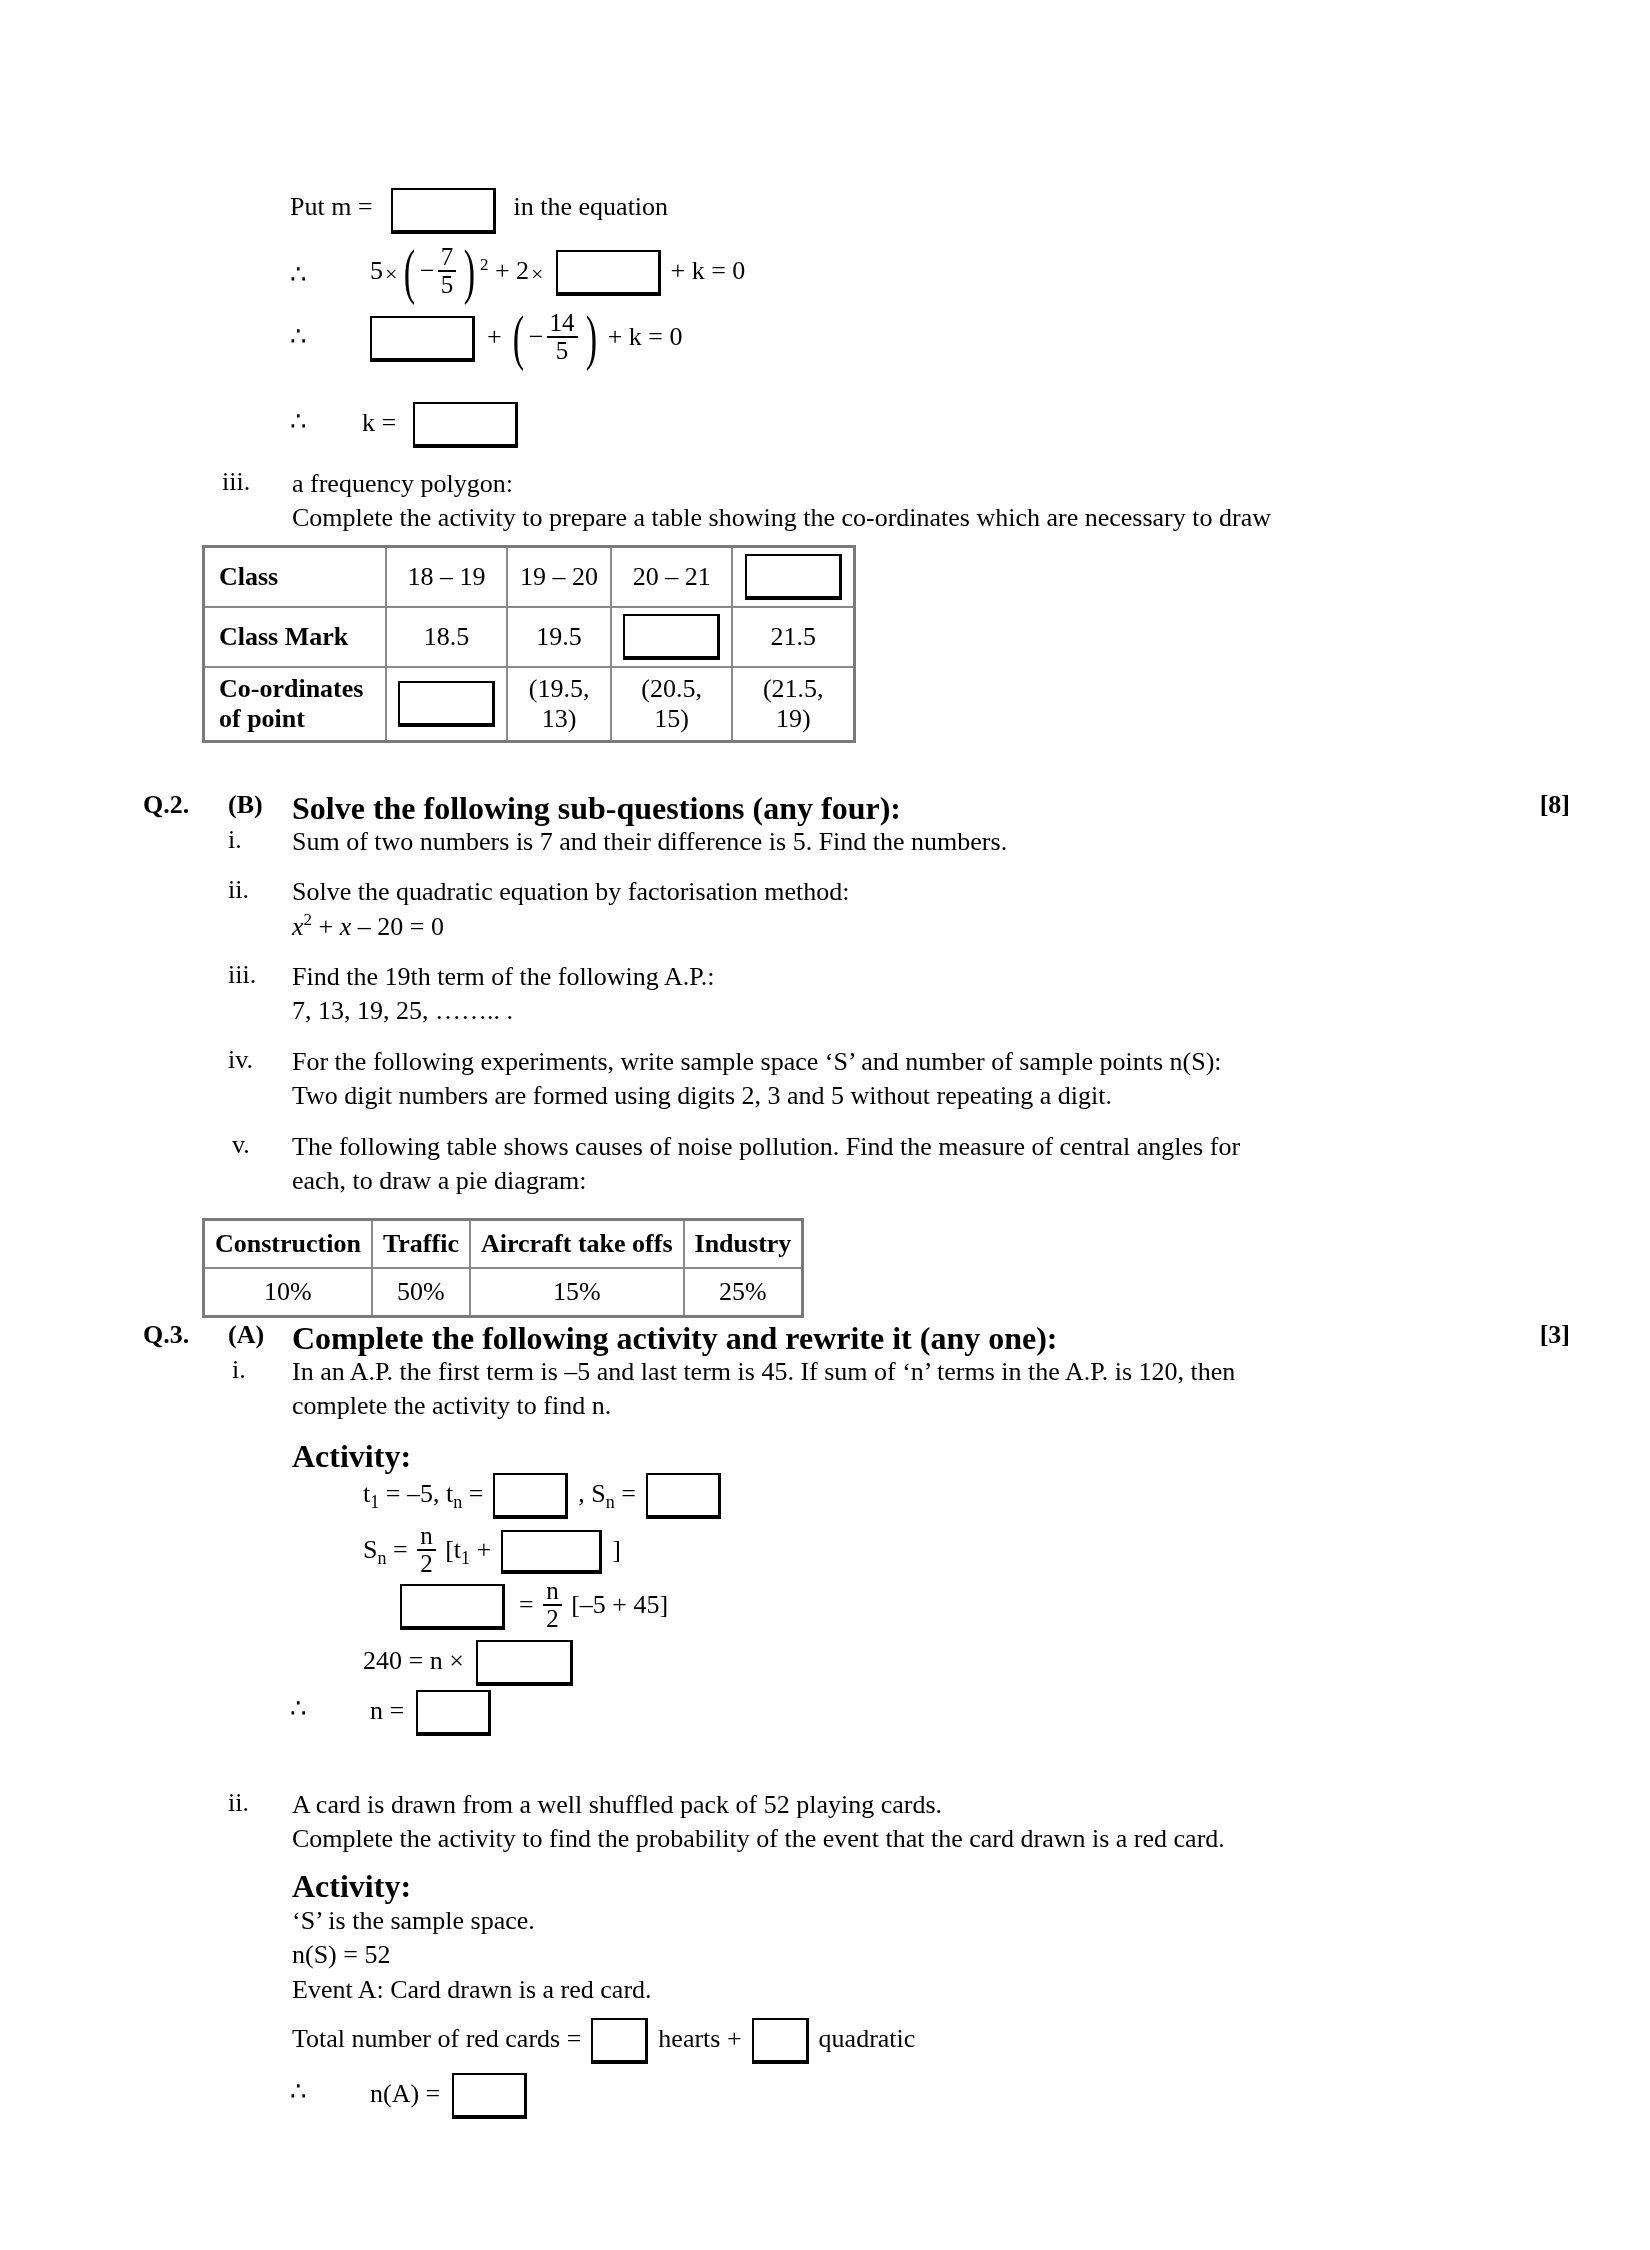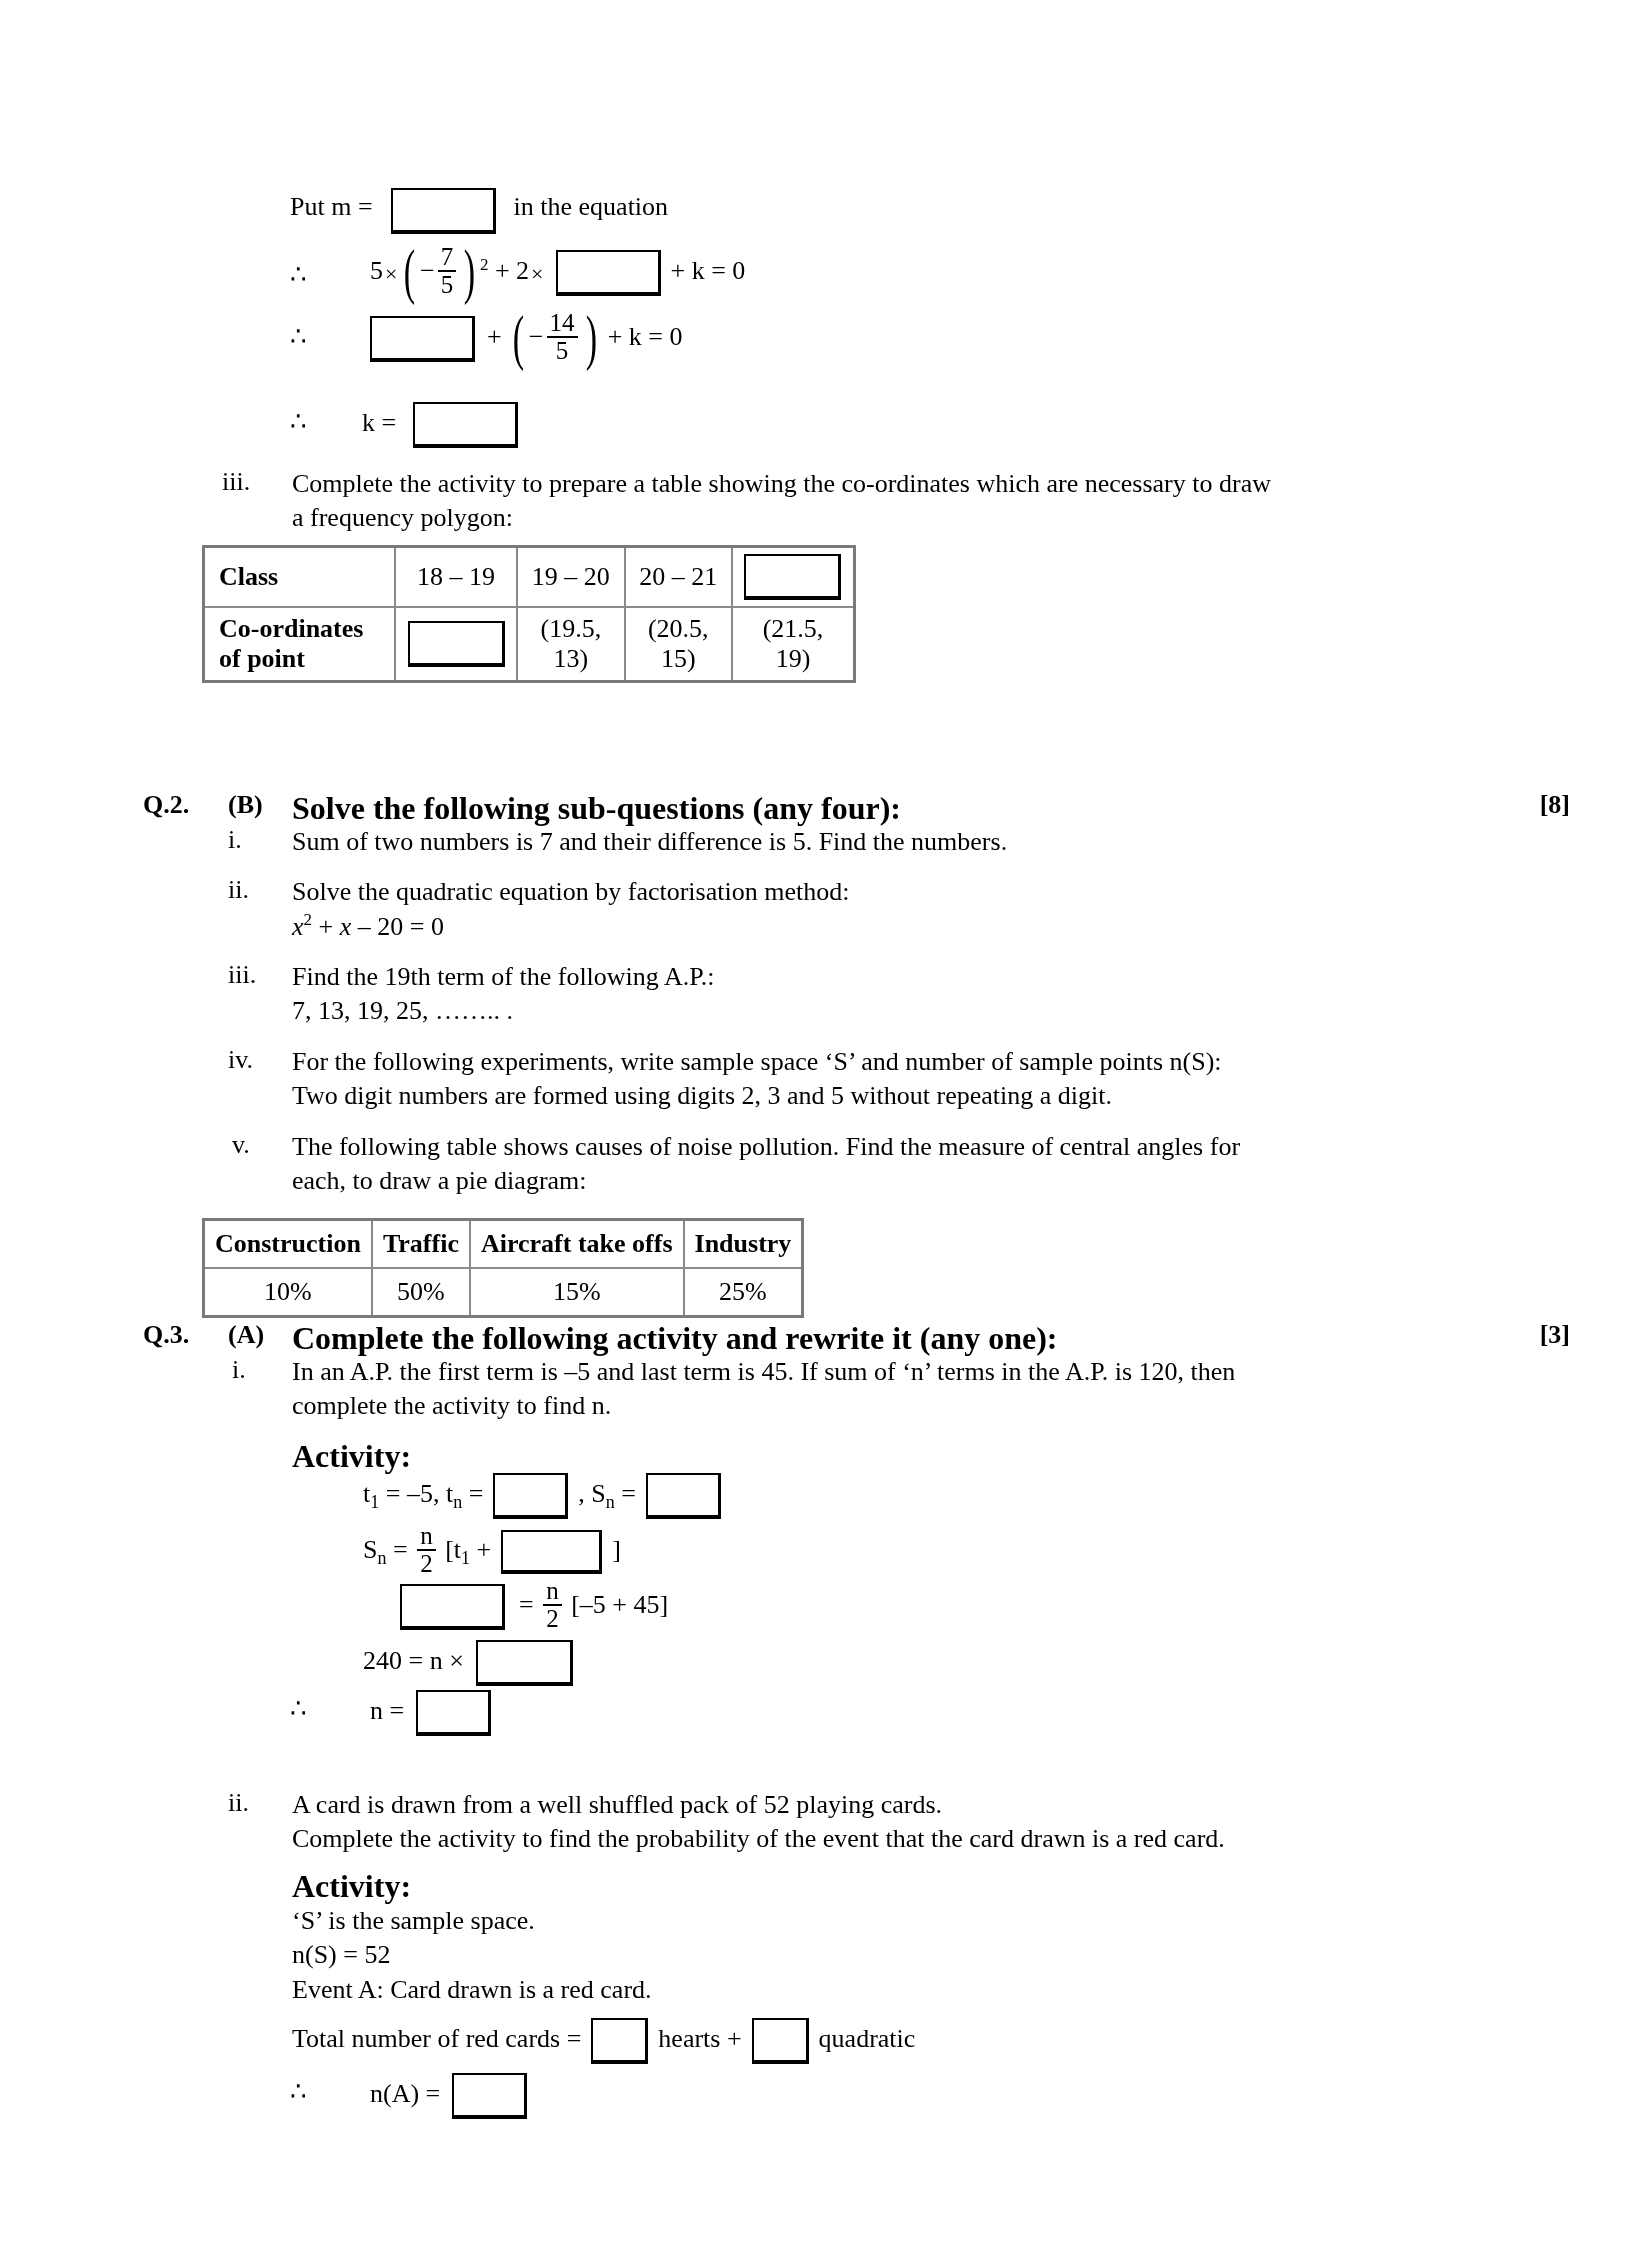--- a/index.html
+++ b/index.html
@@ -134,32 +134,39 @@
   <div class="row" style="left:290px; top:385px;">
     <span class="txt">∴</span>
   </div>
   <div class="row txt" style="left:362px; top:382px;">
     <span>k =</span>
     <span class="blank w-xxl" style="margin-left:10px;"></span>
   </div>
 
   <div class="rnum" style="left:222px; top:447px;">iii.</div>
   <div class="body" style="left:292px; top:447px; width:1100px;">
+    <div>a frequency polygon:</div>
     <div>Complete the activity to prepare a table showing the co-ordinates which are necessary to draw</div>
-    <div>a frequency polygon:</div>
   </div>
 
   <table class="doc outer freq-table">
     <tbody id="freq-body">
         <tr>
           <td class="lbl">Class</td>
           <td class="c">18 – 19</td>
           <td class="c">19 – 20</td>
           <td class="c">20 – 21</td>
           <td class="c"><span class="blank w-lg"></span></td>
+        </tr>
+        <tr>
+          <td class="lbl">Class Mark</td>
+          <td class="c">18.5</td>
+          <td class="c">19.5</td>
+          <td class="c"><span class="blank w-lg"></span></td>
+          <td class="c">21.5</td>
         </tr>
         <tr>
           <td class="lbl">Co-ordinates of point</td>
           <td class="c"><span class="blank w-lg"></span></td>
           <td class="c">(19.5, 13)</td>
           <td class="c">(20.5, 15)</td>
           <td class="c">(21.5, 19)</td>
         </tr>
       </tbody>
   </table>

